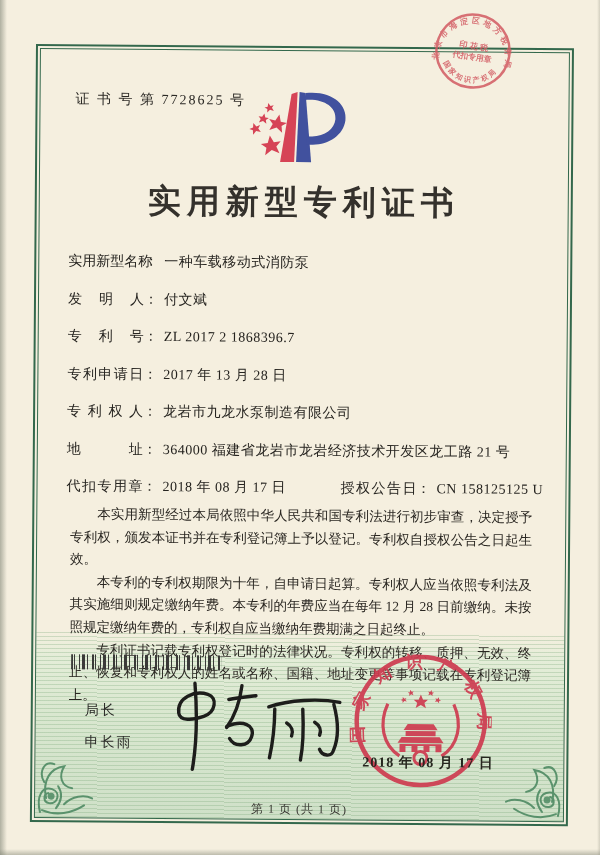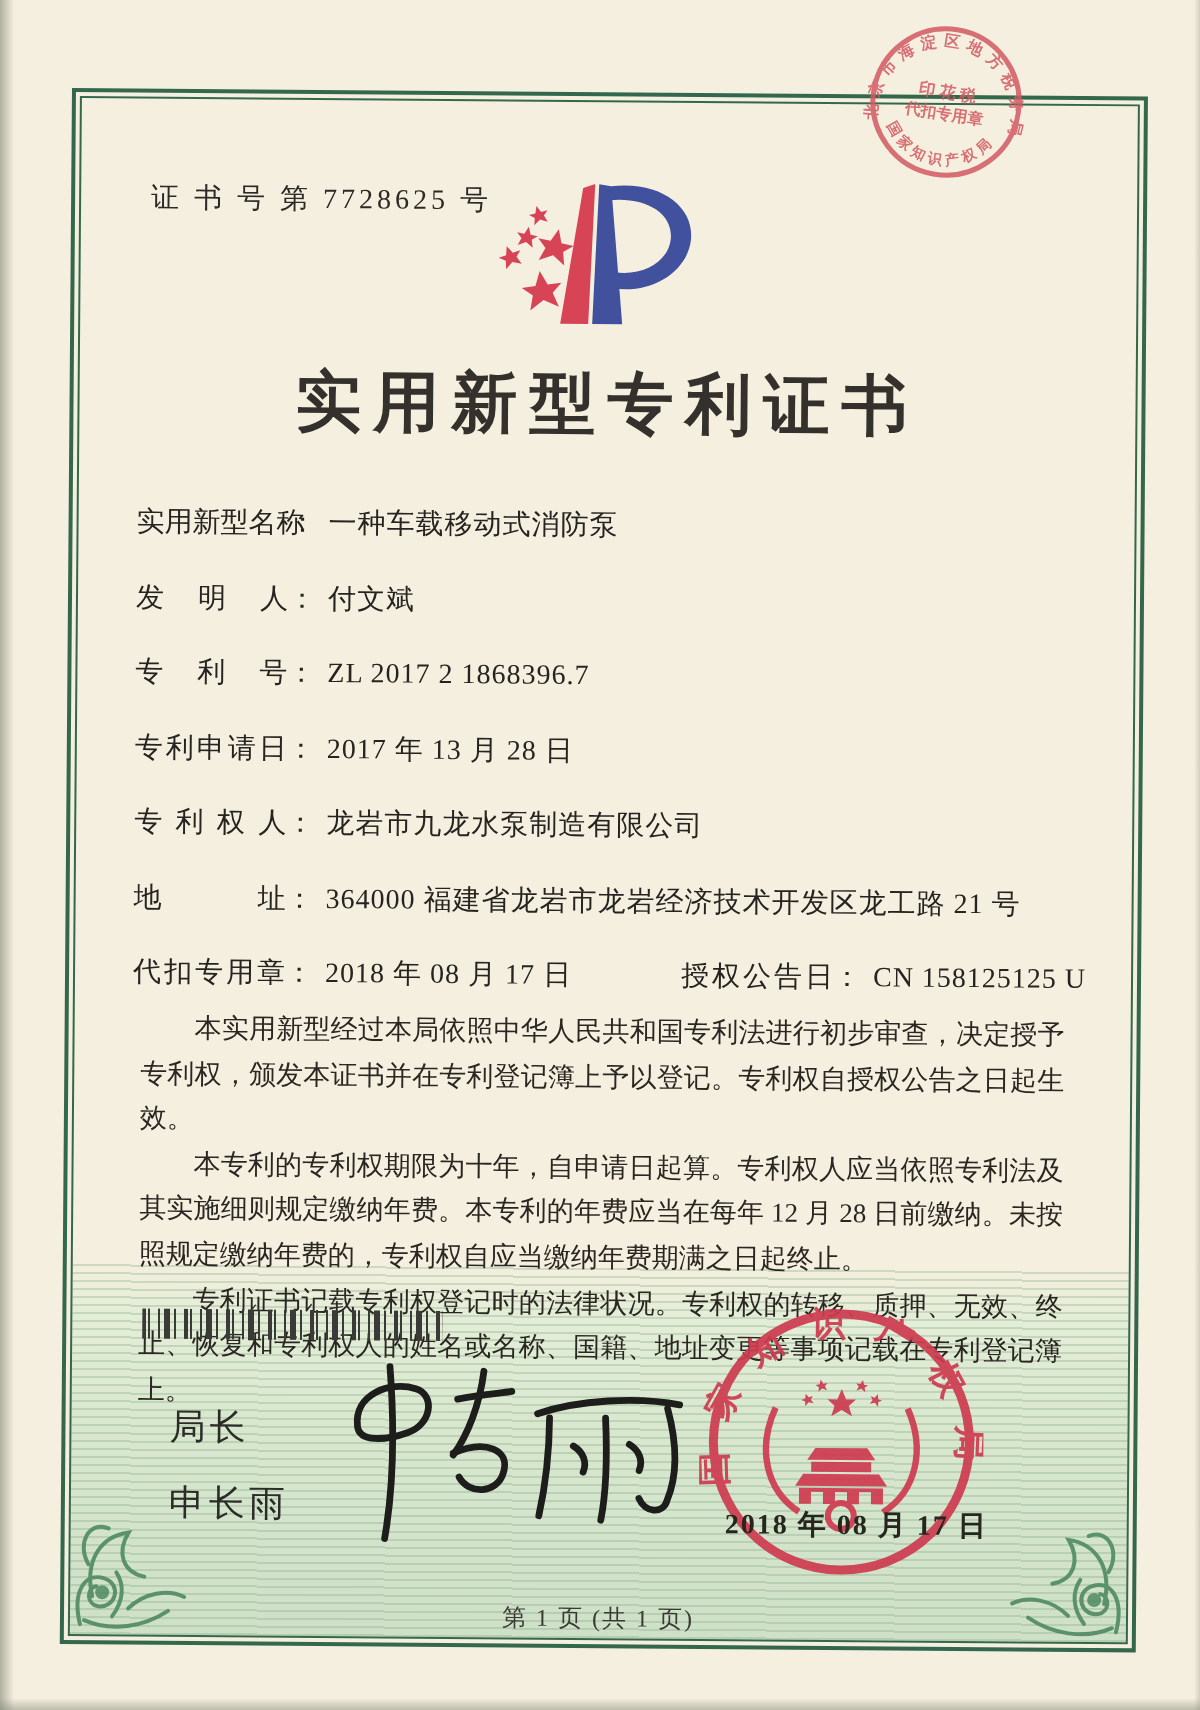--- a/index.html
+++ b/index.html
@@ -63,21 +63,21 @@
     font-size:13.5px;line-height:22.6px;text-align:justify;color:#2a2722;
   }
   .body-text p{margin:0;text-indent:2em;}
 
   .barcode{
     position:absolute;left:38px;top:608px;width:150px;height:15px;z-index:3;
     background:
       repeating-linear-gradient(90deg,#3a3a38 0 2px,transparent 2px 3px,#3a3a38 3px 4px,transparent 4px 8px,#3a3a38 8px 9px,transparent 9px 11px,#3a3a38 11px 14px,transparent 14px 16px,#3a3a38 16px 17px,transparent 17px 21px);
   }
 
-  .signer{position:absolute;left:52px;top:655px;z-index:4;font-size:18px;
+  .signer{position:absolute;left:52px;top:655px;z-index:4;font-size:14px;
     font-family:Liberation Sans, sans-serif;color:#2b2b28;}
   .signer div{margin-bottom:14px;letter-spacing:2px;}
 
   .signature{position:absolute;left:130px;top:630px;width:196px;height:100px;z-index:4;}
 
   .seal{position:absolute;left:317px;top:601px;width:142px;height:142px;z-index:3;opacity:.92;}
   .tax-stamp{position:absolute;left:430px;top:8px;width:86px;height:86px;z-index:3;
     transform:rotate(9deg);opacity:.85;}
 
   .issue-date{position:absolute;left:330px;top:705px;z-index:5;font-size:14px;

